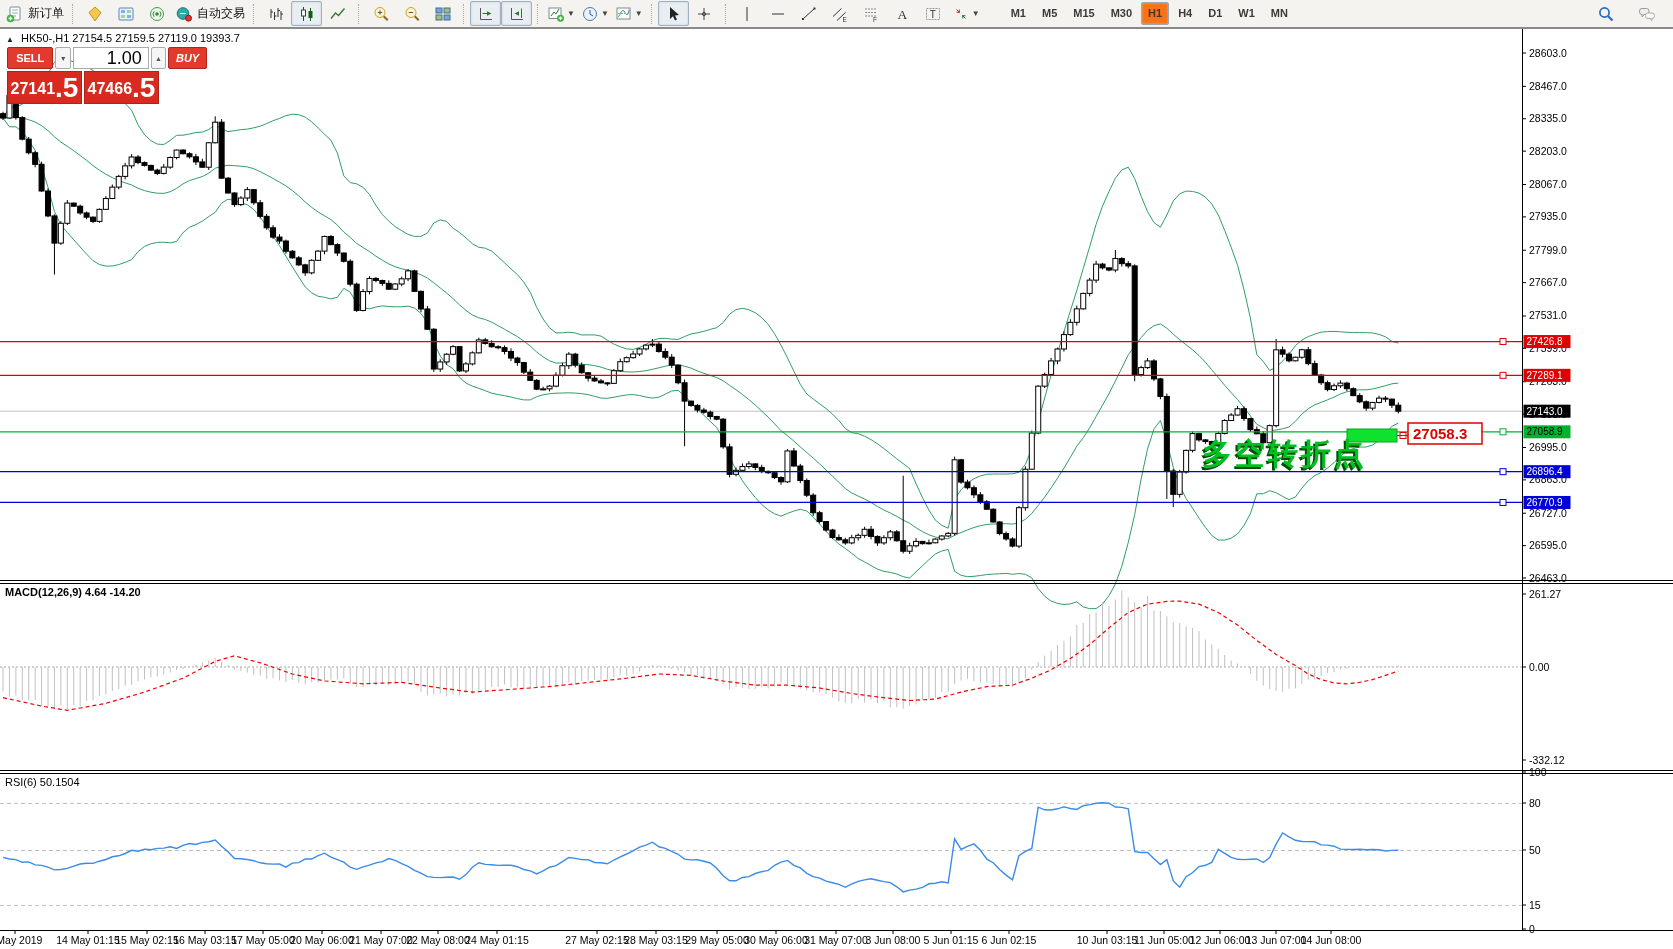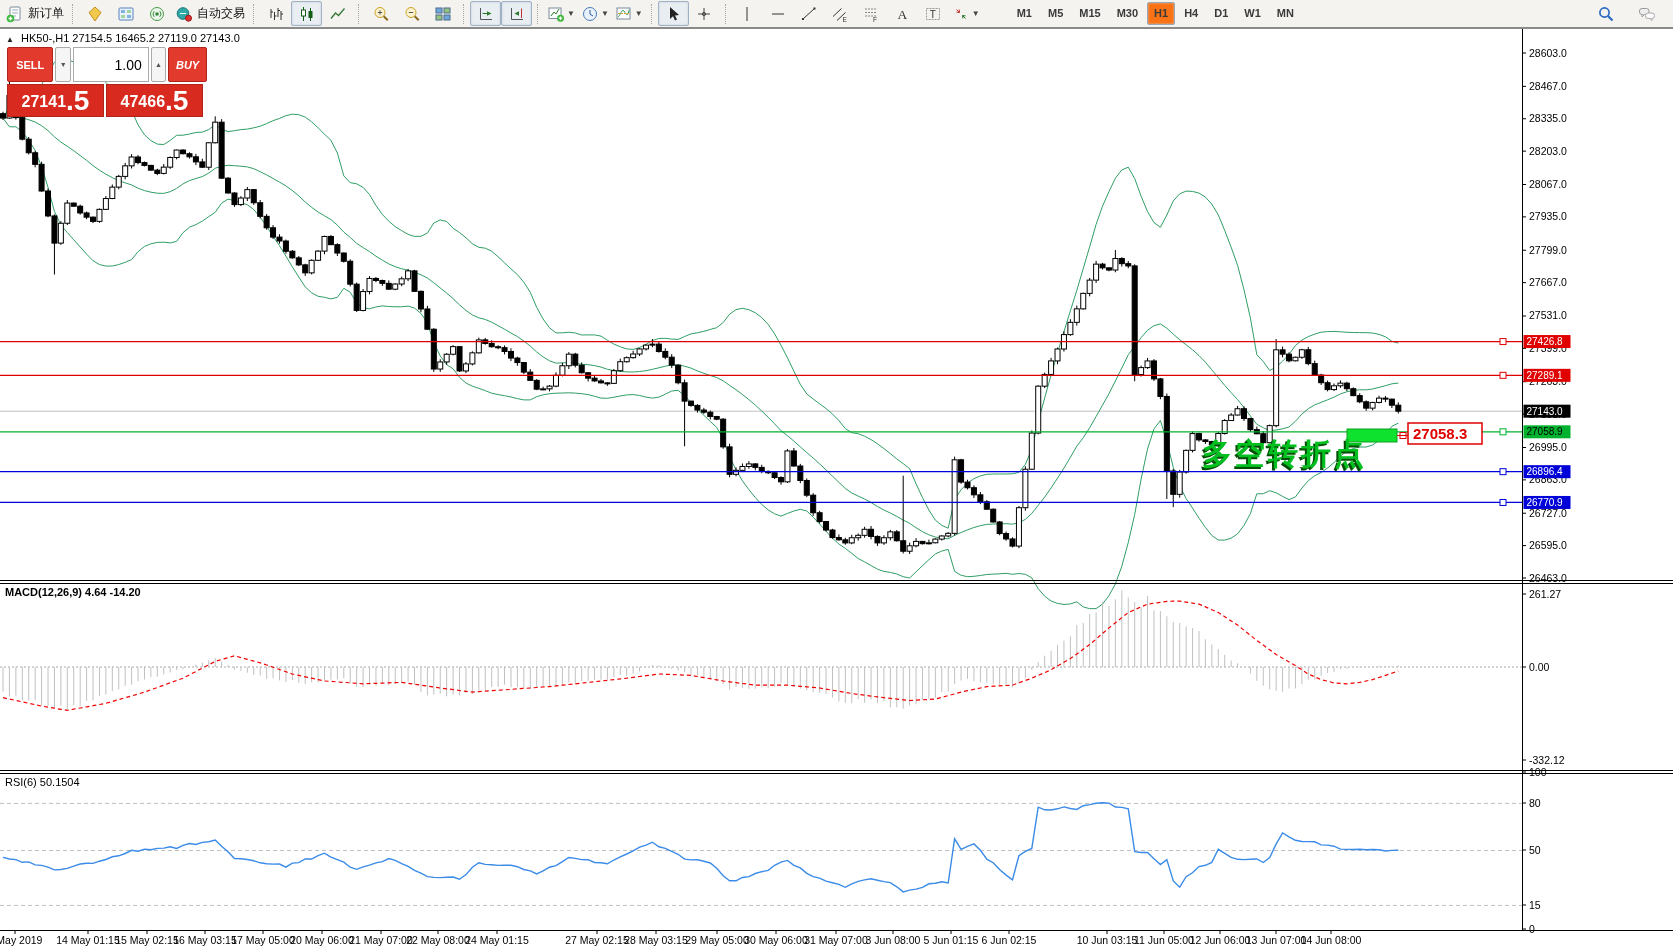--- a/index.html
+++ b/index.html
@@ -6,43 +6,43 @@
     font-family:"Liberation Sans",sans-serif;-webkit-font-smoothing:none;}
   
   .toolbar{position:absolute;left:0;top:0;width:1673px;height:28px;background:#f4f3f0;
     border-bottom:1px solid #8a8a8a;display:flex;align-items:center;padding:12px 3px;box-sizing:border-box;z-index:10;}
   .tb-btn{height:23px;min-width:25px;display:flex;align-items:center;justify-content:center;
     border:1px solid transparent;border-radius:2px;background:transparent;cursor:default;padding:0 2px;}
   .tb-btn.active{background:#e9eef3;border-color:#9fb2c4;box-shadow:inset 0 0 2px #bcc9d6;}
   .tb-label{font-size:12px;color:#111;margin-left:4px;white-space:nowrap;}
   .tb-caret{font-size:8px;color:#444;margin-left:2px;}
   .tb-sep{width:1px;height:20px;border-left:1px dotted #a8a8a8;margin:0 5px;}
-  .tf-group{display:flex;align-items:flex-end;margin-left:26px;}
+  .tf-group{display:flex;align-items:flex-end;margin-left:20px;}
   .tf-btn{font-size:11px;font-weight:bold;color:#3a3a3a;padding:0 6px;height:21px;line-height:21px;
     border:1px solid transparent;border-radius:2px;margin:0 1px;}
   .tf-btn.active{background:#f97316;border-color:#9aa8b5;box-shadow:inset 0 0 2px #c4cdd6;}
   .tb-right{margin-left:auto;display:flex;align-items:center;margin-right:8px;gap:10px;}
   
   #chart-svg{position:absolute;left:0;top:0;z-index:1;}
   .chart-header{position:absolute;left:6px;top:32px;font-size:11px;color:#000;z-index:3;white-space:nowrap;}
   .chart-header .tri{font-size:8px;margin-right:4px;color:#222;}
   .ind-label{position:absolute;left:5px;font-size:11px;color:#000;z-index:3;white-space:nowrap;}
   #macd-label{top:586px;font-weight:bold;}
   #rsi-label{top:776px;}
   
   .trade-panel{position:absolute;left:7px;top:47px;width:200px;z-index:4;}
-  .tp-row{display:flex;height:35px;gap:2px;}
+  .tp-row{display:flex;height:22px;gap:2px;}
   .tp-sell,.tp-buy{width:48px;background:#e23b2e;color:#fff;font-size:11px;font-weight:bold;
     border:1px solid #b02318;border-radius:2px;}
   .tp-buy{width:40px;font-style:italic;}
   .tp-step{width:16px;background:#f5f5f5;border:1px solid #aaa;border-radius:2px;font-size:7px;color:#555;padding:0;}
-  .tp-vol{width:66px;border:1px solid #aaa;font-size:14px;text-align:right;padding:0 6px 0 2px;
+  .tp-vol{width:66px;border:1px solid #aaa;font-size:18px;text-align:right;padding:0 6px 0 2px;
     font-family:"Liberation Sans",sans-serif;}
   .tp-prices{display:flex;gap:2px;margin-top:2px;}
-  .tp-price{background:#d92a1f;border:1px solid #b02318;color:#fff;width:97px;height:33px;
+  .tp-price{background:#d92a1f;border:1px solid #b02318;color:#fff;width:75px;height:33px;
     display:flex;align-items:flex-end;justify-content:center;padding-bottom:1px;box-sizing:border-box;}
   .tp-price .main{font-size:16px;font-weight:bold;line-height:26px;}
   .tp-price .big{font-size:28px;font-weight:bold;line-height:28px;}
 </style>
 </head>
 <body>
 
 <div class="toolbar" id="toolbar">
     <div class="tb-btn">
       <svg width="18" height="18" viewBox="0 0 18 18">
@@ -1087,21 +1087,21 @@
       <rect x="1408" y="423" width="74" height="21" fill="#fff" stroke="#e00000" stroke-width="1.5"></rect>
       <text x="1413" y="439" font-size="15" font-family="&quot;Liberation Sans&quot;,sans-serif" fill="#e00000" font-weight="bold">27058.3</text>
       <text x="1200" y="466" font-size="30" font-family="&quot;Liberation Sans&quot;,sans-serif" fill="#064d06" font-weight="bold" letter-spacing="3">多空转折点</text>
       <text x="1202" y="464" font-size="30" font-family="&quot;Liberation Sans&quot;,sans-serif" fill="#00c020" font-weight="bold" letter-spacing="3">多空转折点</text>
     </g>
   </svg>
 
 <div class="chart-header">
   <span class="tri">▲</span>
   <span>HK50-,H1</span>
-  <span>27154.5 16465.2 27119.0 27143.0</span>
+  <span>27154.5 27159.5 27119.0 19393.7</span>
 </div>
 
 <div class="ind-label" id="macd-label">MACD(12,26,9) 4.64 -14.20</div>
 <div class="ind-label" id="rsi-label">RSI(6) 50.1504</div>
 
 <div class="trade-panel">
   <div class="tp-row">
     <button class="tp-sell">SELL</button>
     <button class="tp-step">▼</button>
     <input class="tp-vol" value="1.00" style="">

